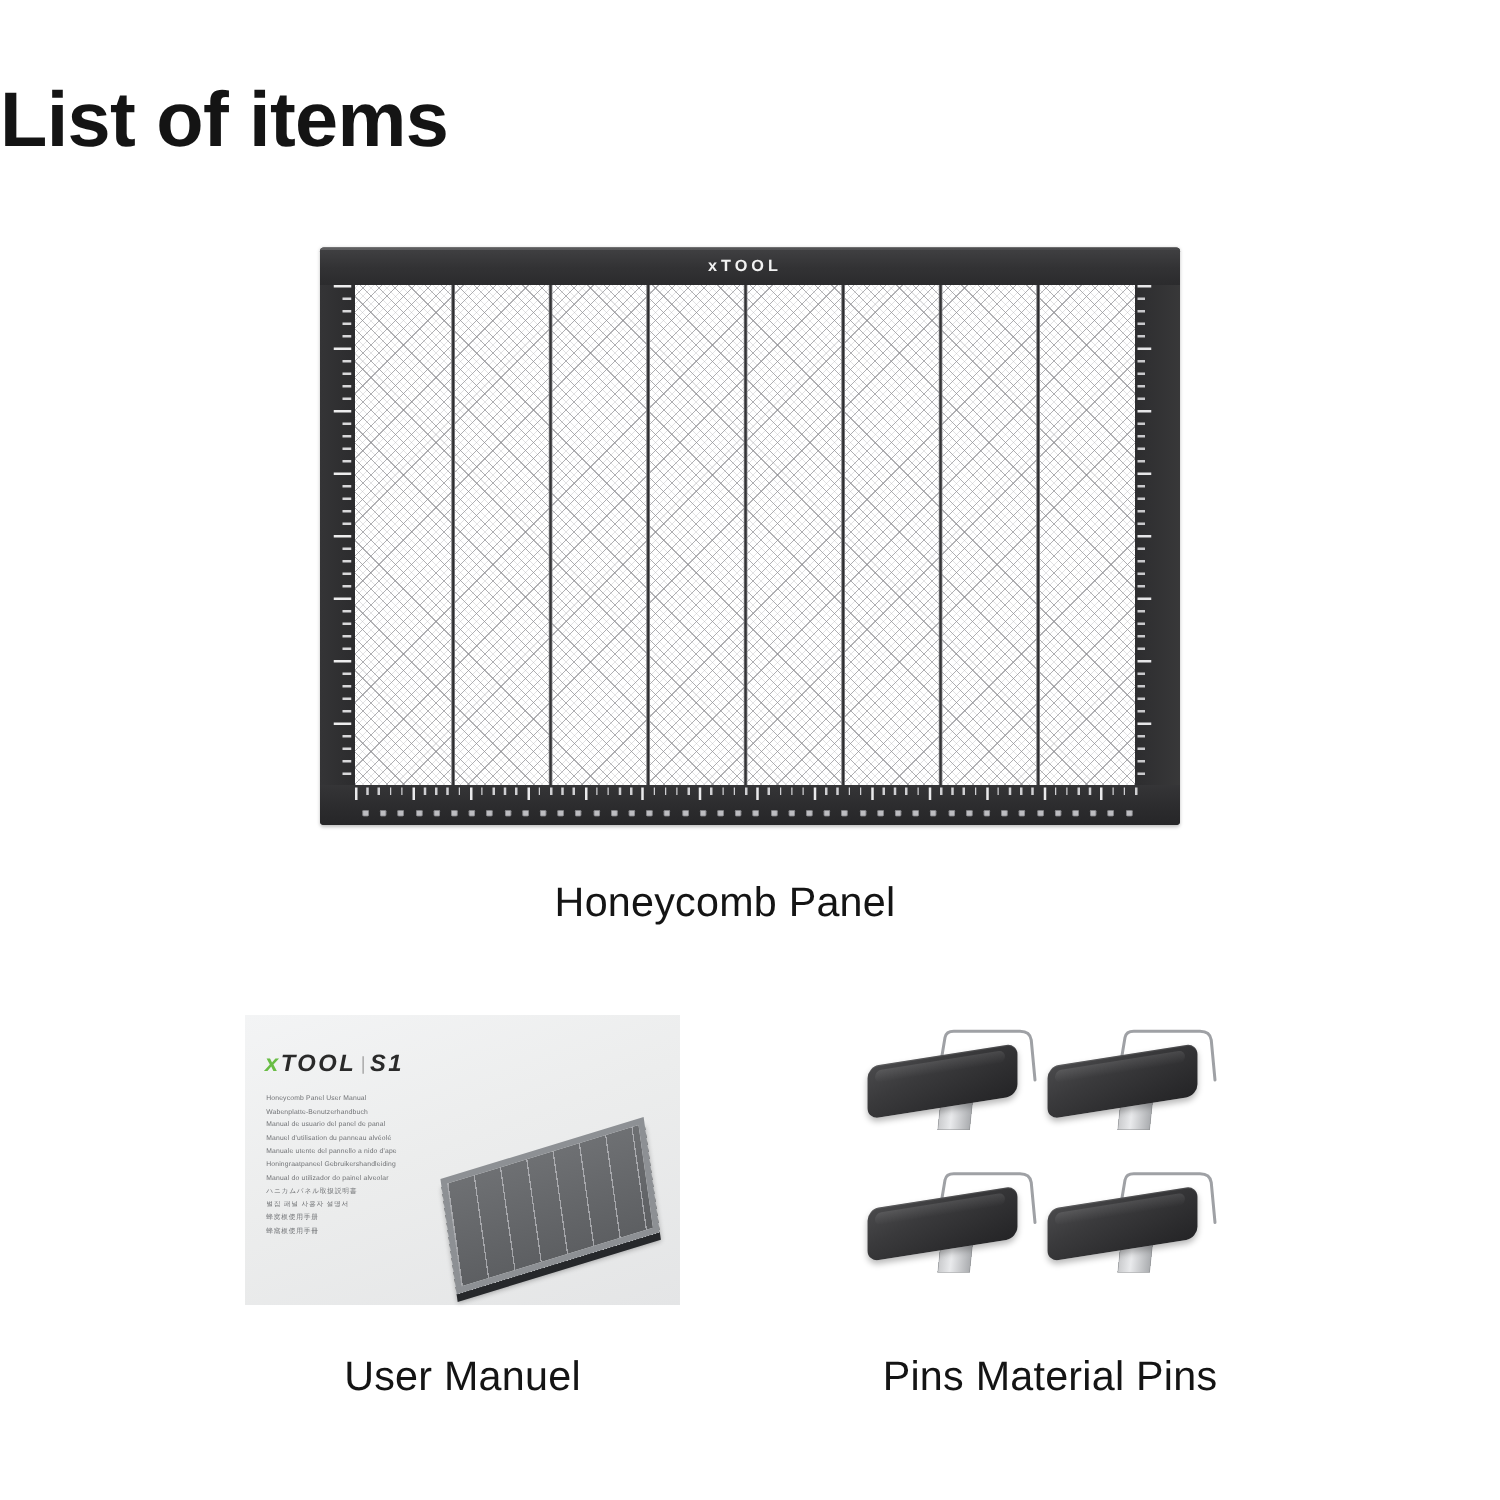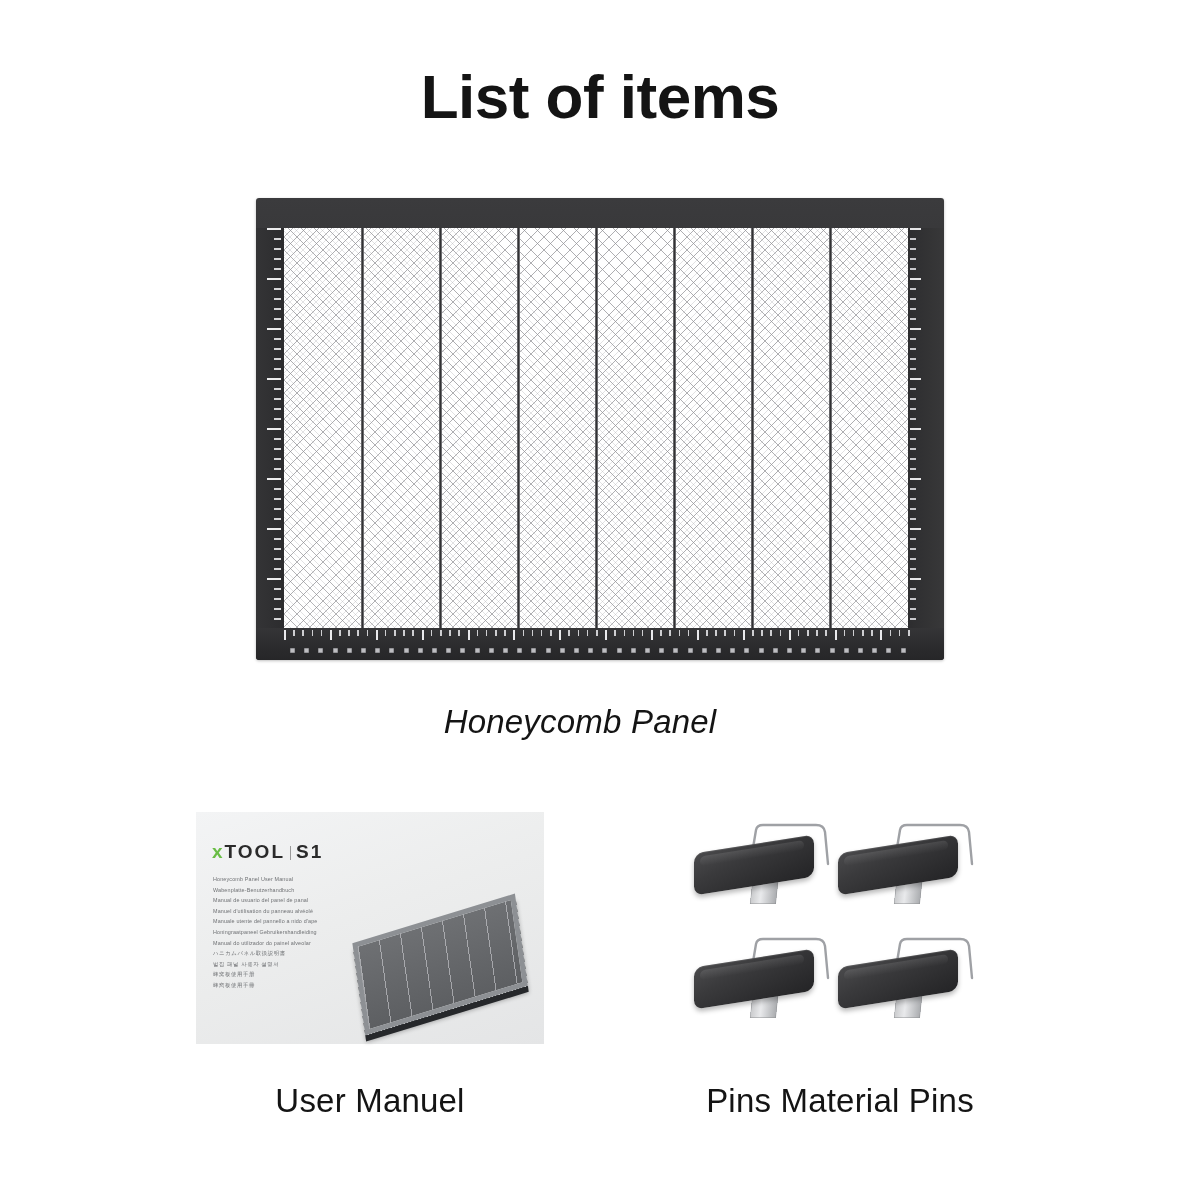--- a/index.html
+++ b/index.html
@@ -15,21 +15,21 @@
     overflow: hidden;
     position: relative;
   }
 
   
   .page-title {
     position: absolute;
     top: 66px;
     left: 0;
     width: 1200px;
-    text-align: center;
+    text-align: left;
     font-size: 62px;
     font-weight: 700;
     letter-spacing: -0.5px;
     color: #141414;
     line-height: 1;
   }
 
   
   .panel-block {
     position: absolute;
@@ -172,21 +172,20 @@
     text-align: center;
     font-size: 33px;
     font-weight: 400;
     color: #141414;
     letter-spacing: 0.2px;
     white-space: nowrap;
   }
   .panel-caption {
     left: 0; width: 1160px;
     top: 703px;
-    font-style: italic;
   }
 
   
   .manual-block {
     position: absolute;
     left: 196px;
     top: 812px;
     width: 348px;
     height: 232px;
   }
@@ -197,20 +196,21 @@
   }
   .manual-logo {
     position: absolute;
     left: 16px;
     top: 30px;
     font-size: 19px;
     font-weight: 700;
     letter-spacing: 2px;
     line-height: 1;
     white-space: nowrap;
+    font-style: italic;
   }
   .manual-logo .x { color: #69bd45; }
   .manual-logo .tool { color: #2a2a2a; }
   .manual-logo .divider {
     display: inline-block;
     width: 1px; height: 14px;
     background: #9a9a9a;
     margin: 0 5px -1px 5px;
     vertical-align: middle;
   }
@@ -406,20 +406,23 @@
       <div class="tick" style="top: 82.5%;"></div>
       <div class="tick" style="top: 85%;"></div>
       <div class="tick major" style="top: 87.5%;"></div>
       <div class="tick" style="top: 90%;"></div>
       <div class="tick" style="top: 92.5%;"></div>
       <div class="tick" style="top: 95%;"></div>
       <div class="tick" style="top: 97.5%;"></div>
       <div class="tick major" style="top: 100%;"></div>
     </div>
 
+  <div class="panel-topbar">
+    <div class="brand-top">xTOOL</div>
+  </div>
 
   <div class="ruler-bottom" id="ruler-bottom">
       <div class="tick major" style="left: 28px;"></div>
       <div class="tick" style="left: 37.1765px;"></div>
       <div class="tick" style="left: 46.3529px;"></div>
       <div class="tick" style="left: 55.5294px;"></div>
       <div class="tick" style="left: 64.7059px;"></div>
       <div class="tick major" style="left: 73.8824px;"></div>
       <div class="tick" style="left: 83.0588px;"></div>
       <div class="tick" style="left: 92.2353px;"></div>

